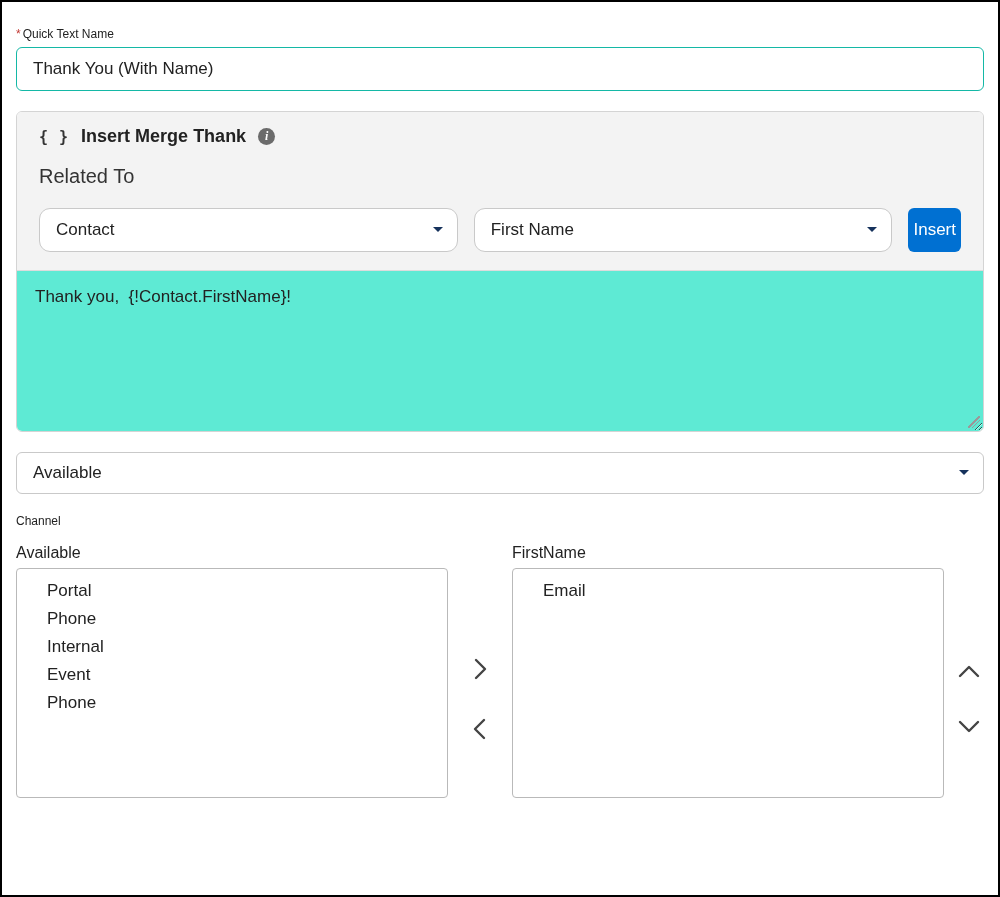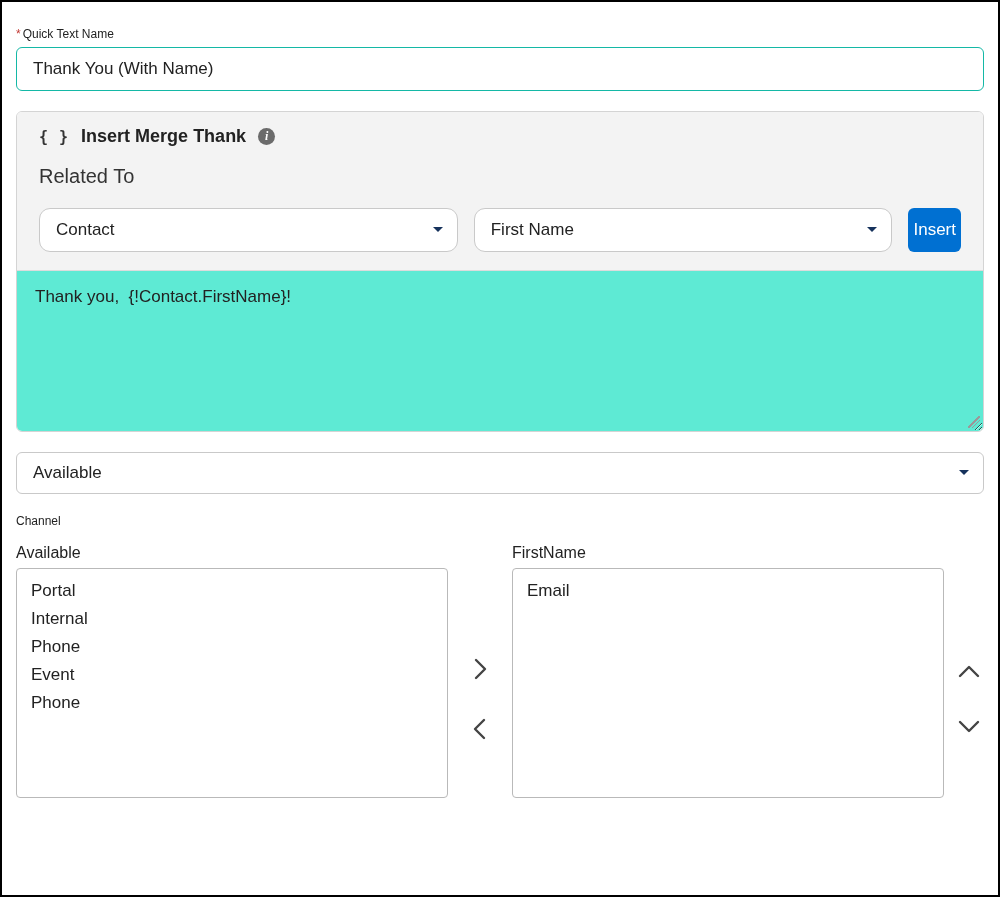--- a/index.html
+++ b/index.html
@@ -189,21 +189,21 @@
   }
   .list-col {
     flex: 1;
     display: flex;
     flex-direction: column;
   }
   .list-box {
     border: 1px solid #b9b9b9;
     border-radius: 4px;
     height: 230px;
-    padding: 8px 10px;
+    padding: 8px 26px;
     overflow: auto;
     background: #fff;
   }
   .list-item {
     font-size: 17px;
     padding: 4px 4px;
     cursor: pointer;
     color: #222;
   }
   .mover-col {
@@ -312,22 +312,22 @@
 
   
   <div class="channel-area">
     <div class="field-label">Channel</div>
     <div class="dual-list">
 
       <div class="list-col">
         <div class="col-header">Available</div>
         <div class="list-box" id="available-box">
             <div class="list-item">Portal</div>
+            <div class="list-item">Phone</div>
             <div class="list-item">Internal</div>
-            <div class="list-item">Phone</div>
             <div class="list-item">Event</div>
             <div class="list-item">Phone</div>
           </div>
       </div>
 
       <div class="mover-col">
         <div style="height:22px"></div>
         <button class="chevron-btn" aria-label="move right">
           <svg width="18" height="22" viewBox="0 0 18 22">
               <path d="M5 2 L14 11 L5 20" fill="none" stroke="#444" stroke-width="2.4" stroke-linecap="round" stroke-linejoin="round"></path>

